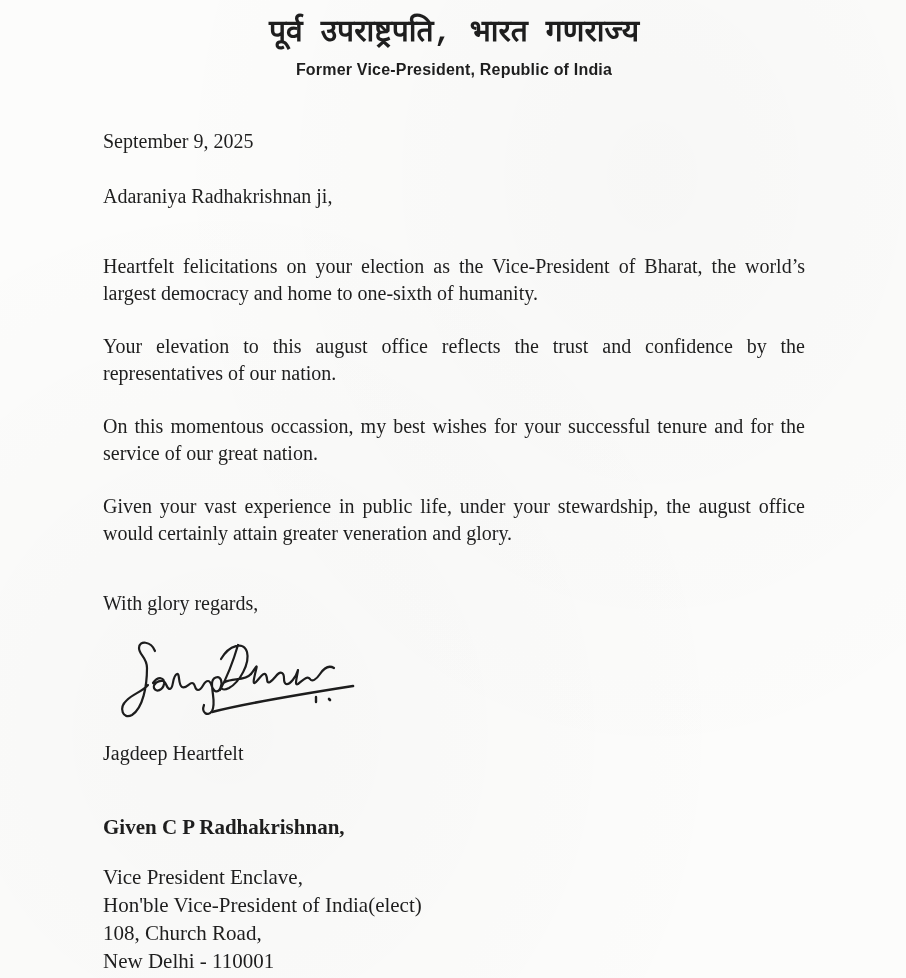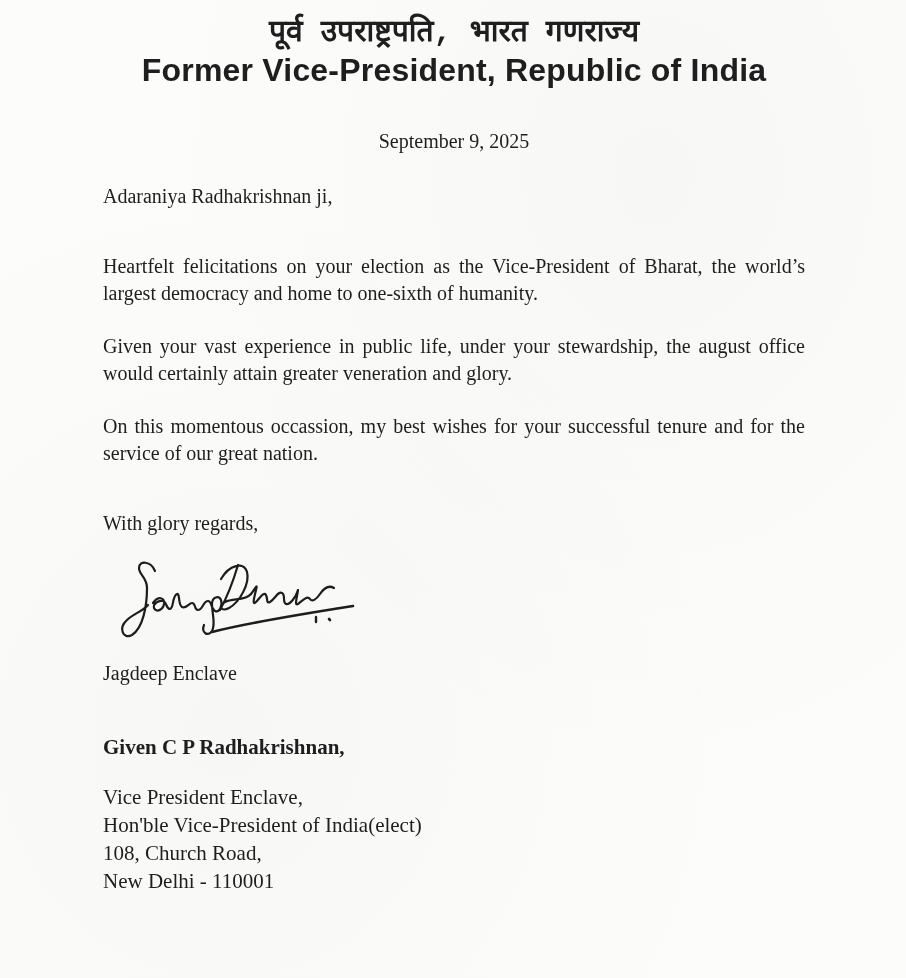--- a/index.html
+++ b/index.html
@@ -29,27 +29,27 @@
   }
   .letterhead-hindi {
     font-family: Liberation Mono, monospace;
     font-weight: 700;
     font-size: 30px;
     line-height: 34px;
   }
   .letterhead-english {
     font-family: "Liberation Sans", "DejaVu Sans", sans-serif;
     font-weight: 700;
-    font-size: 32px;
+    font-size: 16px;
     line-height: 28px;
     margin-top: 6px;
     letter-spacing: 0.2px;
   }
   .date-line {
-    text-align: center;
+    text-align: left;
     margin-top: 44px;
   }
   .salutation {
     margin-top: 28px;
   }
   .body-para {
     margin: 43px 0 0 0;
     text-align: justify;
   }
   .body-para + .body-para {
@@ -90,24 +90,25 @@
     <div class="letterhead-hindi">पूर्व उपराष्ट्रपति, भारत गणराज्य</div>
     <div class="letterhead-english">Former Vice-President, Republic of India</div>
   </div>
 
   <div class="date-line">September 9, 2025</div>
 
   <div class="salutation">Adaraniya Radhakrishnan ji,</div>
 
   <p class="body-para">Heartfelt felicitations on your election as the Vice-President of Bharat, the world’s largest democracy and home to one-sixth of humanity.</p>
 
+  <p class="body-para">Your elevation to this august office reflects the trust and confidence by the representatives of our nation.</p>
+
+  <p class="body-para">On this momentous occassion, my best wishes for your successful tenure and for the service of our great nation.</p>
 
   <p class="body-para">Given your vast experience in public life, under your stewardship, the august office would certainly attain greater veneration and glory.</p>
-
-  <p class="body-para">On this momentous occassion, my best wishes for your successful tenure and for the service of our great nation.</p>
 
   <div class="closing">With glory regards,</div>
 
   <div class="signature-block">
     <svg width="250" height="95" viewBox="0 0 250 95">
       <g fill="none" stroke="#1d1d1d" stroke-width="2.2" stroke-linecap="round" stroke-linejoin="round">
 
         <path d="M38,13 C34,3 22,2 22,10 C22,17 30,19 30,30 C30,48 26,70 15,77 C6,82 1,70 10,62 C16,56 26,53 31,47"></path>
 
         <path d="M36,45 C41,38 48,39 47,46 C46,52 39,55 37,50 C36,46 41,42 46,43 C50,44 49,51 53,51 C57,50 55,38 60,36 C63,35 61,47 65,49 C69,51 72,45 75,45 C79,45 77,52 81,52 C86,52 86,43 91,43 C95,43 94,51 98,53 C102,55 106,48 104,42 C102,37 95,39 95,46 C95,56 99,66 95,73 C91,79 84,75 87,67"></path>
@@ -117,21 +118,21 @@
         <path d="M134,36 C138,31 141,24 139,32 C137,40 135,48 139,44 C143,40 147,33 149,37 C151,41 149,46 153,44 C158,41 161,33 165,35 C169,37 165,44 169,46 C173,47 179,39 181,32 C180,40 177,48 181,46 C185,43 190,37 193,41 C195,44 199,42 203,36 C207,30 212,27 217,30"></path>
 
         <path d="M95,74 C130,65 185,56 236,48" stroke-width="2.6"></path>
 
         <path d="M199,59 L199,64" stroke-width="2.4"></path>
         <path d="M212,61 L213,62" stroke-width="2.6"></path>
       </g>
     </svg>
   </div>
 
-  <div class="signer-name">Jagdeep Enclave</div>
+  <div class="signer-name">Jagdeep Heartfelt</div>
 
   <div class="recipient-name">Given C P Radhakrishnan,</div>
 
   <div class="recipient-address">
     <div>Vice President Enclave,</div>
     <div>Hon'ble Vice-President of India(elect)</div>
     <div>108, Church Road,</div>
     <div>New Delhi - 110001</div>
   </div>
 

